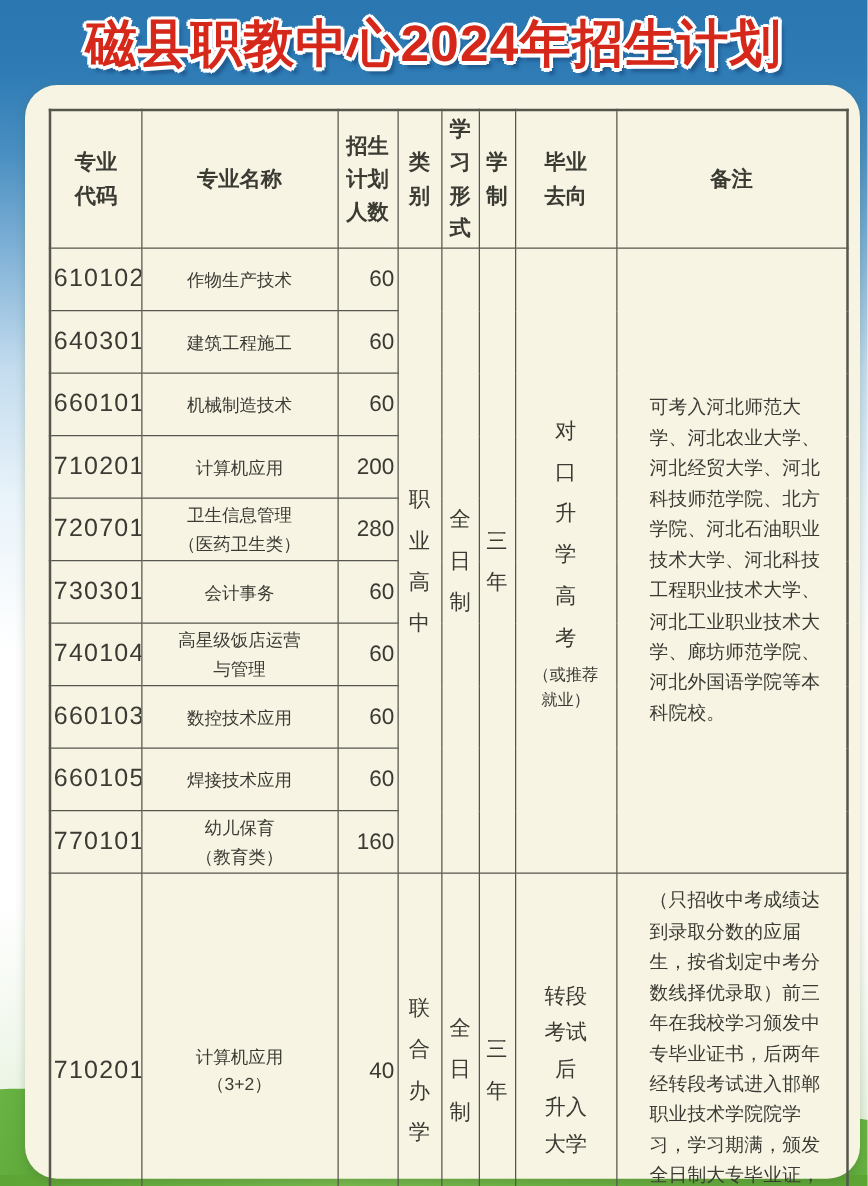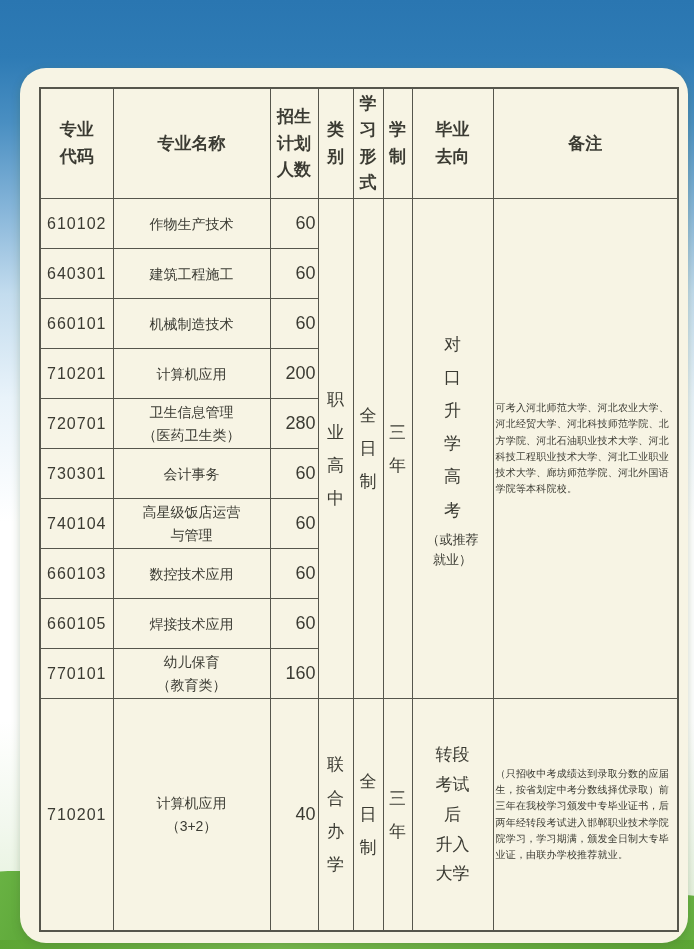--- a/index.html
+++ b/index.html
@@ -39,37 +39,38 @@
     border-collapse:collapse;table-layout:fixed;
     color:#3b3b33;
   }
   td,th{border:1px solid #56564c;vertical-align:middle;text-align:center;
     font-weight:500;padding:2px;overflow:hidden;}
   table{border:2px solid #56564c;}
   tr.head{height:107px;}
   tr.r{height:50px;}
   th{font-size:17px;line-height:1.55;font-weight:600;}
   .pre{white-space:pre-line;}
-  .code{font-size:16px;letter-spacing:1px;}
+  .code{font-size:20px;letter-spacing:1px;}
   .name{font-size:14px;line-height:1.6;}
   .num{font-size:18px;text-align:right;}
   .vtext{display:inline-block;font-size:17px;line-height:1.95;}
   .dest-wrap{display:flex;flex-direction:column;align-items:center;gap:3px;}
   .dest-note{font-size:13px;line-height:1.55;}
-  .remarks{font-size:10px;line-height:1.63;text-align:left;
-    padding:10px 8px 10px 2px;letter-spacing:.2px;}
+  .remarks{font-size:15px;line-height:1.63;text-align:left;
+    padding:10px 8px 10px 26px;letter-spacing:.2px;}
 </style>
 </head>
 <body>
 
 <div class="canvas">
   <div class="hill-left"></div>
   <div class="hill-right"></div>
   <div class="bg-strip"></div>
 
+  <h1 class="title">磁县职教中心2024年招生计划</h1>
 
   <div class="panel">
     <table>
       <colgroup>
         <col style="width:73px">
           <col style="width:157px">
           <col style="width:48px">
         <col style="width:35px">
           <col style="width:30px">
           <col style="width:29px">

